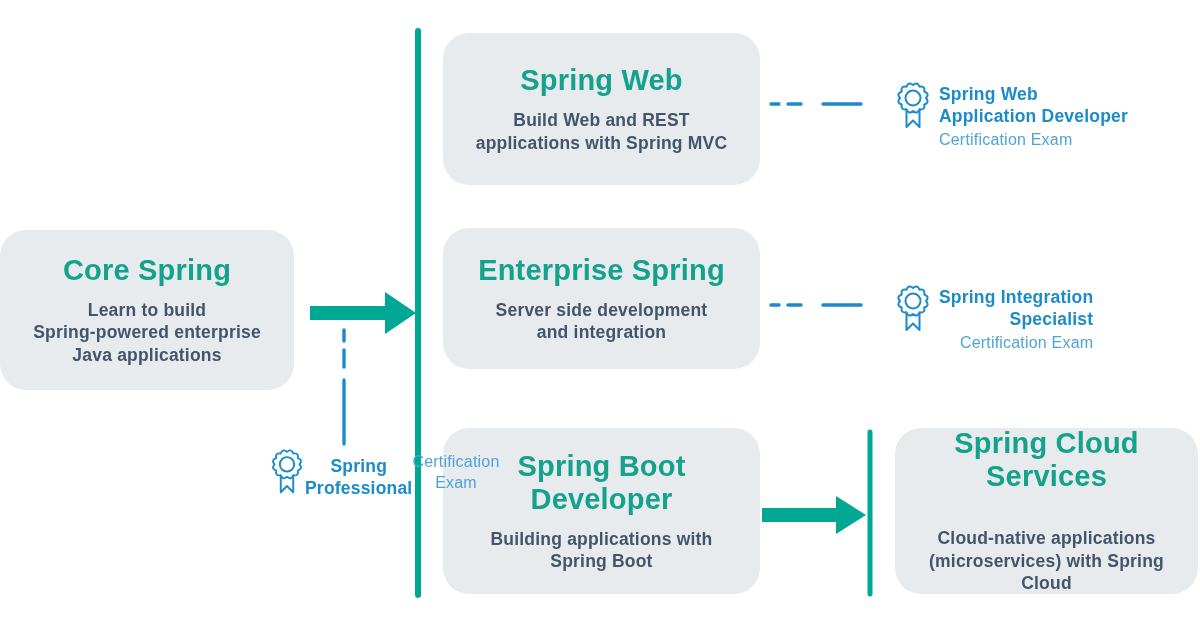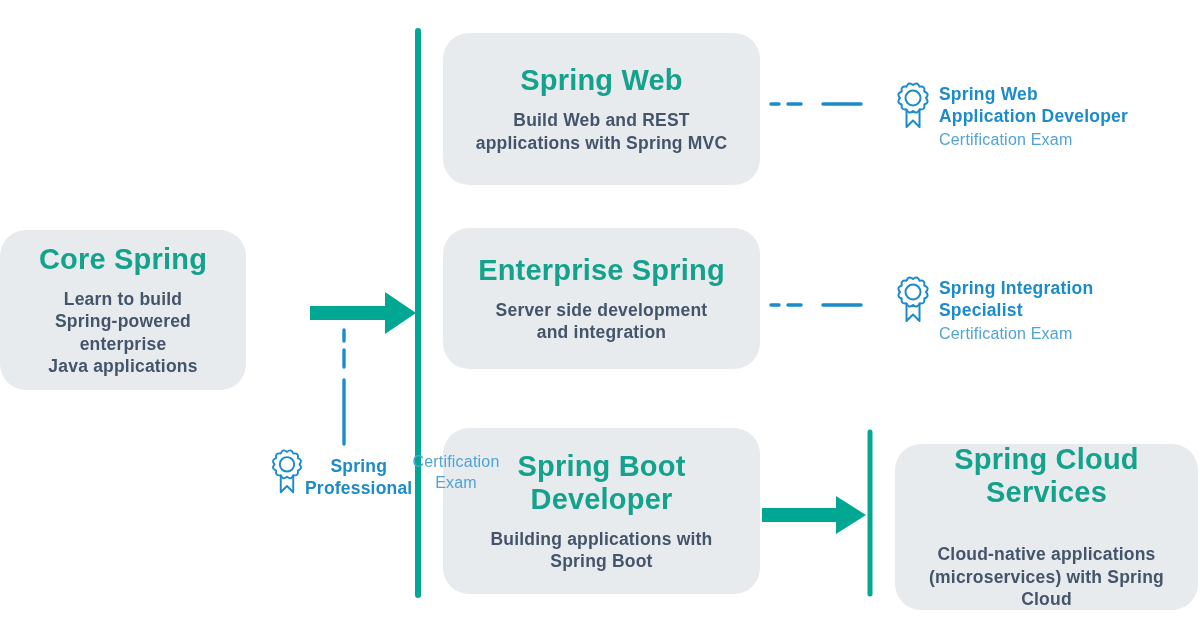--- a/index.html
+++ b/index.html
@@ -71,21 +71,21 @@
       <line class="dash-seg" x1="788" y1="305" x2="801" y2="305"></line>
       <line class="dash-seg" x1="823" y1="305" x2="861" y2="305"></line>
     </g>
     <g>
       <line class="dash-seg" x1="344" y1="330" x2="344" y2="341"></line>
       <line class="dash-seg" x1="344" y1="350" x2="344" y2="367"></line>
       <line class="dash-seg" x1="344" y1="380" x2="344" y2="444"></line>
     </g>
   </svg>
 
-  <div class="card" style="left:0;top:230px;width:246px;height:160px;">
+  <div class="card" style="left:0;top:230px;width:294px;height:160px;">
     <div class="card-title">Core Spring</div>
     <div class="card-desc">Learn to build
 Spring-powered enterprise
 Java applications</div>
   </div>
 
   <div class="card" style="left:443px;top:33px;width:317px;height:152px;">
     <div class="card-title">Spring Web</div>
     <div class="card-desc">Build Web and REST
 applications with Spring MVC</div>
@@ -97,41 +97,41 @@
 and integration</div>
   </div>
 
   <div class="card" style="left:443px;top:428px;width:317px;height:166px;">
     <div class="card-title">Spring Boot
 Developer</div>
     <div class="card-desc">Building applications with
 Spring Boot</div>
   </div>
 
-  <div class="card" style="left:895px;top:444px;width:303px;height:166px;gap:22px;">
+  <div class="card" style="left:895px;top:428px;width:303px;height:166px;gap:22px;">
     <div class="card-title">Spring Cloud
 Services</div>
     <div class="card-desc">Cloud-native applications
 (microservices) with Spring Cloud</div>
   </div>
 
   <div class="badge badge-row" style="left:894px;top:82px;">
     <svg class="badge-icon" width="38" height="50" viewBox="0 0 36 50">
       <path class="stroke" d="M11.5 26 L11.5 45 L18 38.5 L24.5 45 L24.5 26 Z"></path>
       <path class="mask" d="M31 16 Q34.9 20.53 29.26 22.5 Q30.37 28.37 24.5 27.26 Q22.53 32.9 18 29 Q13.47 32.9 11.5 27.26 Q5.63 28.37 6.74 22.5 Q1.1 20.53 5 16 Q1.1 11.47 6.74 9.5 Q5.63 3.63 11.5 4.74 Q13.47 -0.9 18 3 Q22.53 -0.9 24.5 4.74 Q30.37 3.63 29.26 9.5 Q34.9 11.47 31 16 Z"></path>
       <circle class="stroke" cx="18" cy="16" r="7.5"></circle>
     </svg>
     <div class="badge-text">
       <div class="badge-label">Spring Web
 Application Developer</div>
       <div class="badge-sublabel">Certification Exam</div>
     </div>
   </div>
 
-  <div class="badge badge-row" style="left:894px;top:276px;">
+  <div class="badge badge-row" style="left:894px;top:285px;text-align:right;">
     <svg class="badge-icon" width="38" height="50" viewBox="0 0 36 50">
       <path class="stroke" d="M11.5 26 L11.5 45 L18 38.5 L24.5 45 L24.5 26 Z"></path>
       <path class="mask" d="M31 16 Q34.9 20.53 29.26 22.5 Q30.37 28.37 24.5 27.26 Q22.53 32.9 18 29 Q13.47 32.9 11.5 27.26 Q5.63 28.37 6.74 22.5 Q1.1 20.53 5 16 Q1.1 11.47 6.74 9.5 Q5.63 3.63 11.5 4.74 Q13.47 -0.9 18 3 Q22.53 -0.9 24.5 4.74 Q30.37 3.63 29.26 9.5 Q34.9 11.47 31 16 Z"></path>
       <circle class="stroke" cx="18" cy="16" r="7.5"></circle>
     </svg>
     <div class="badge-text">
       <div class="badge-label">Spring Integration
 Specialist</div>
       <div class="badge-sublabel">Certification Exam</div>
     </div>

